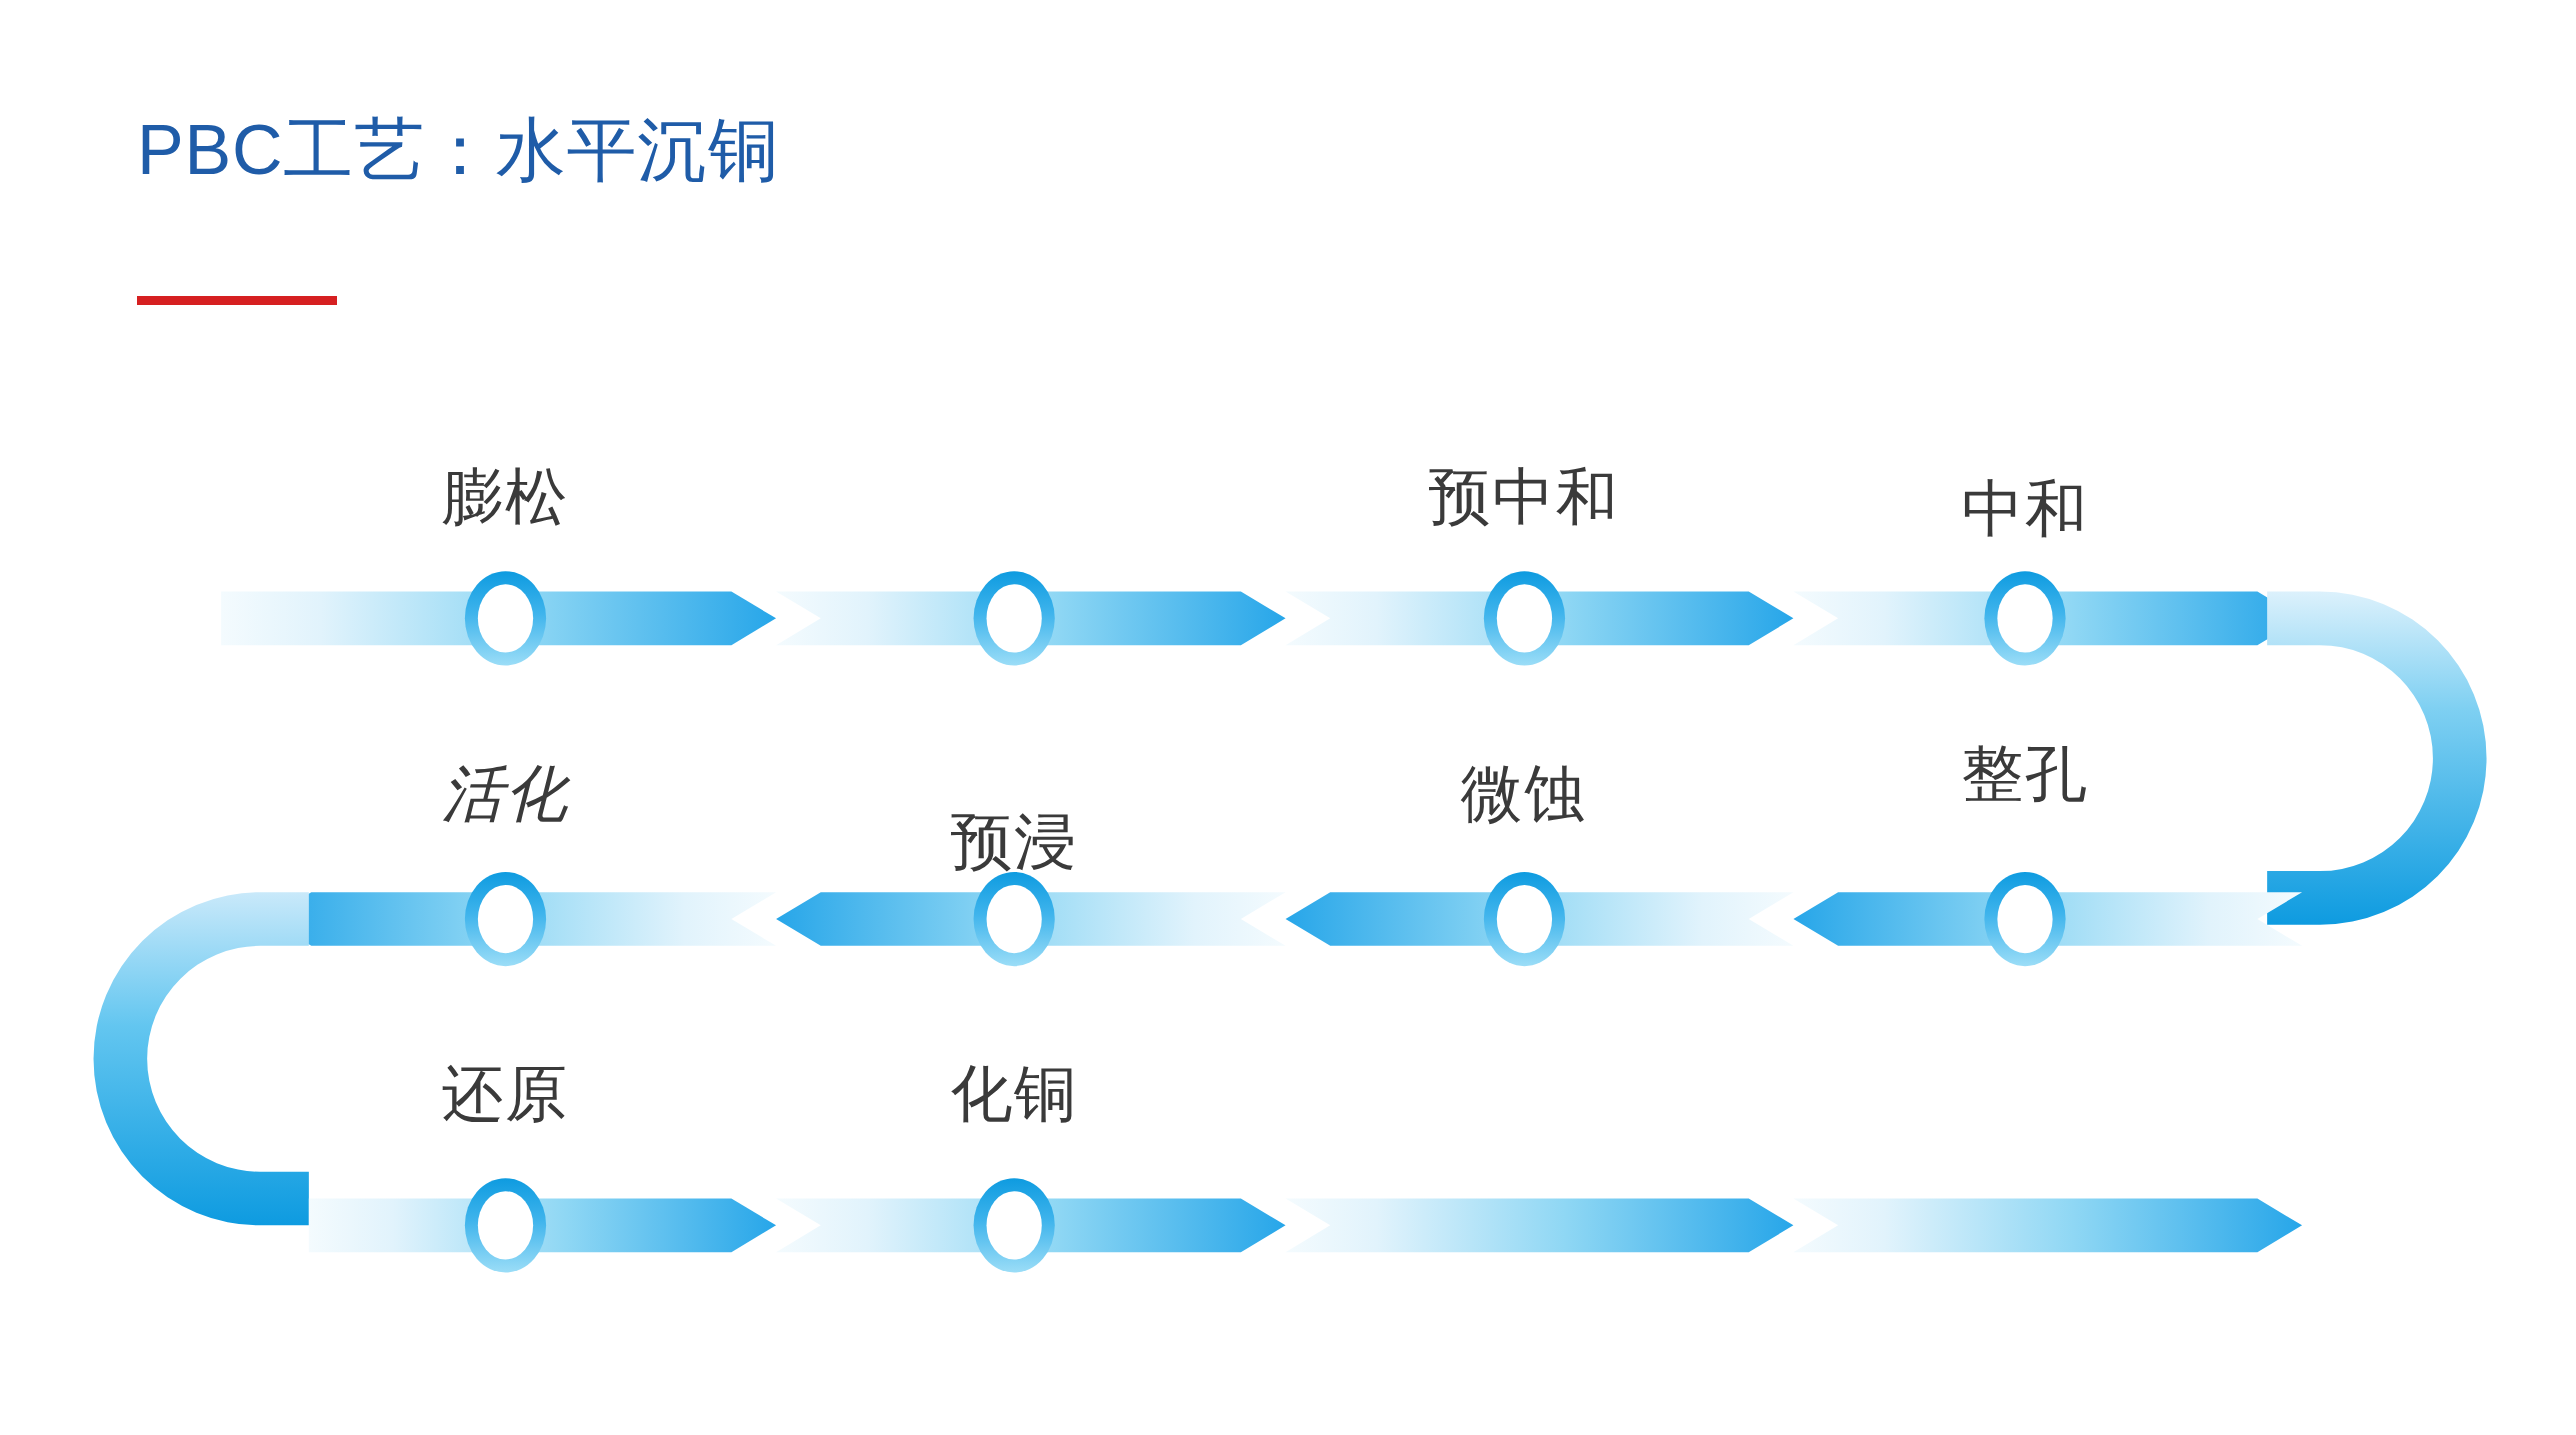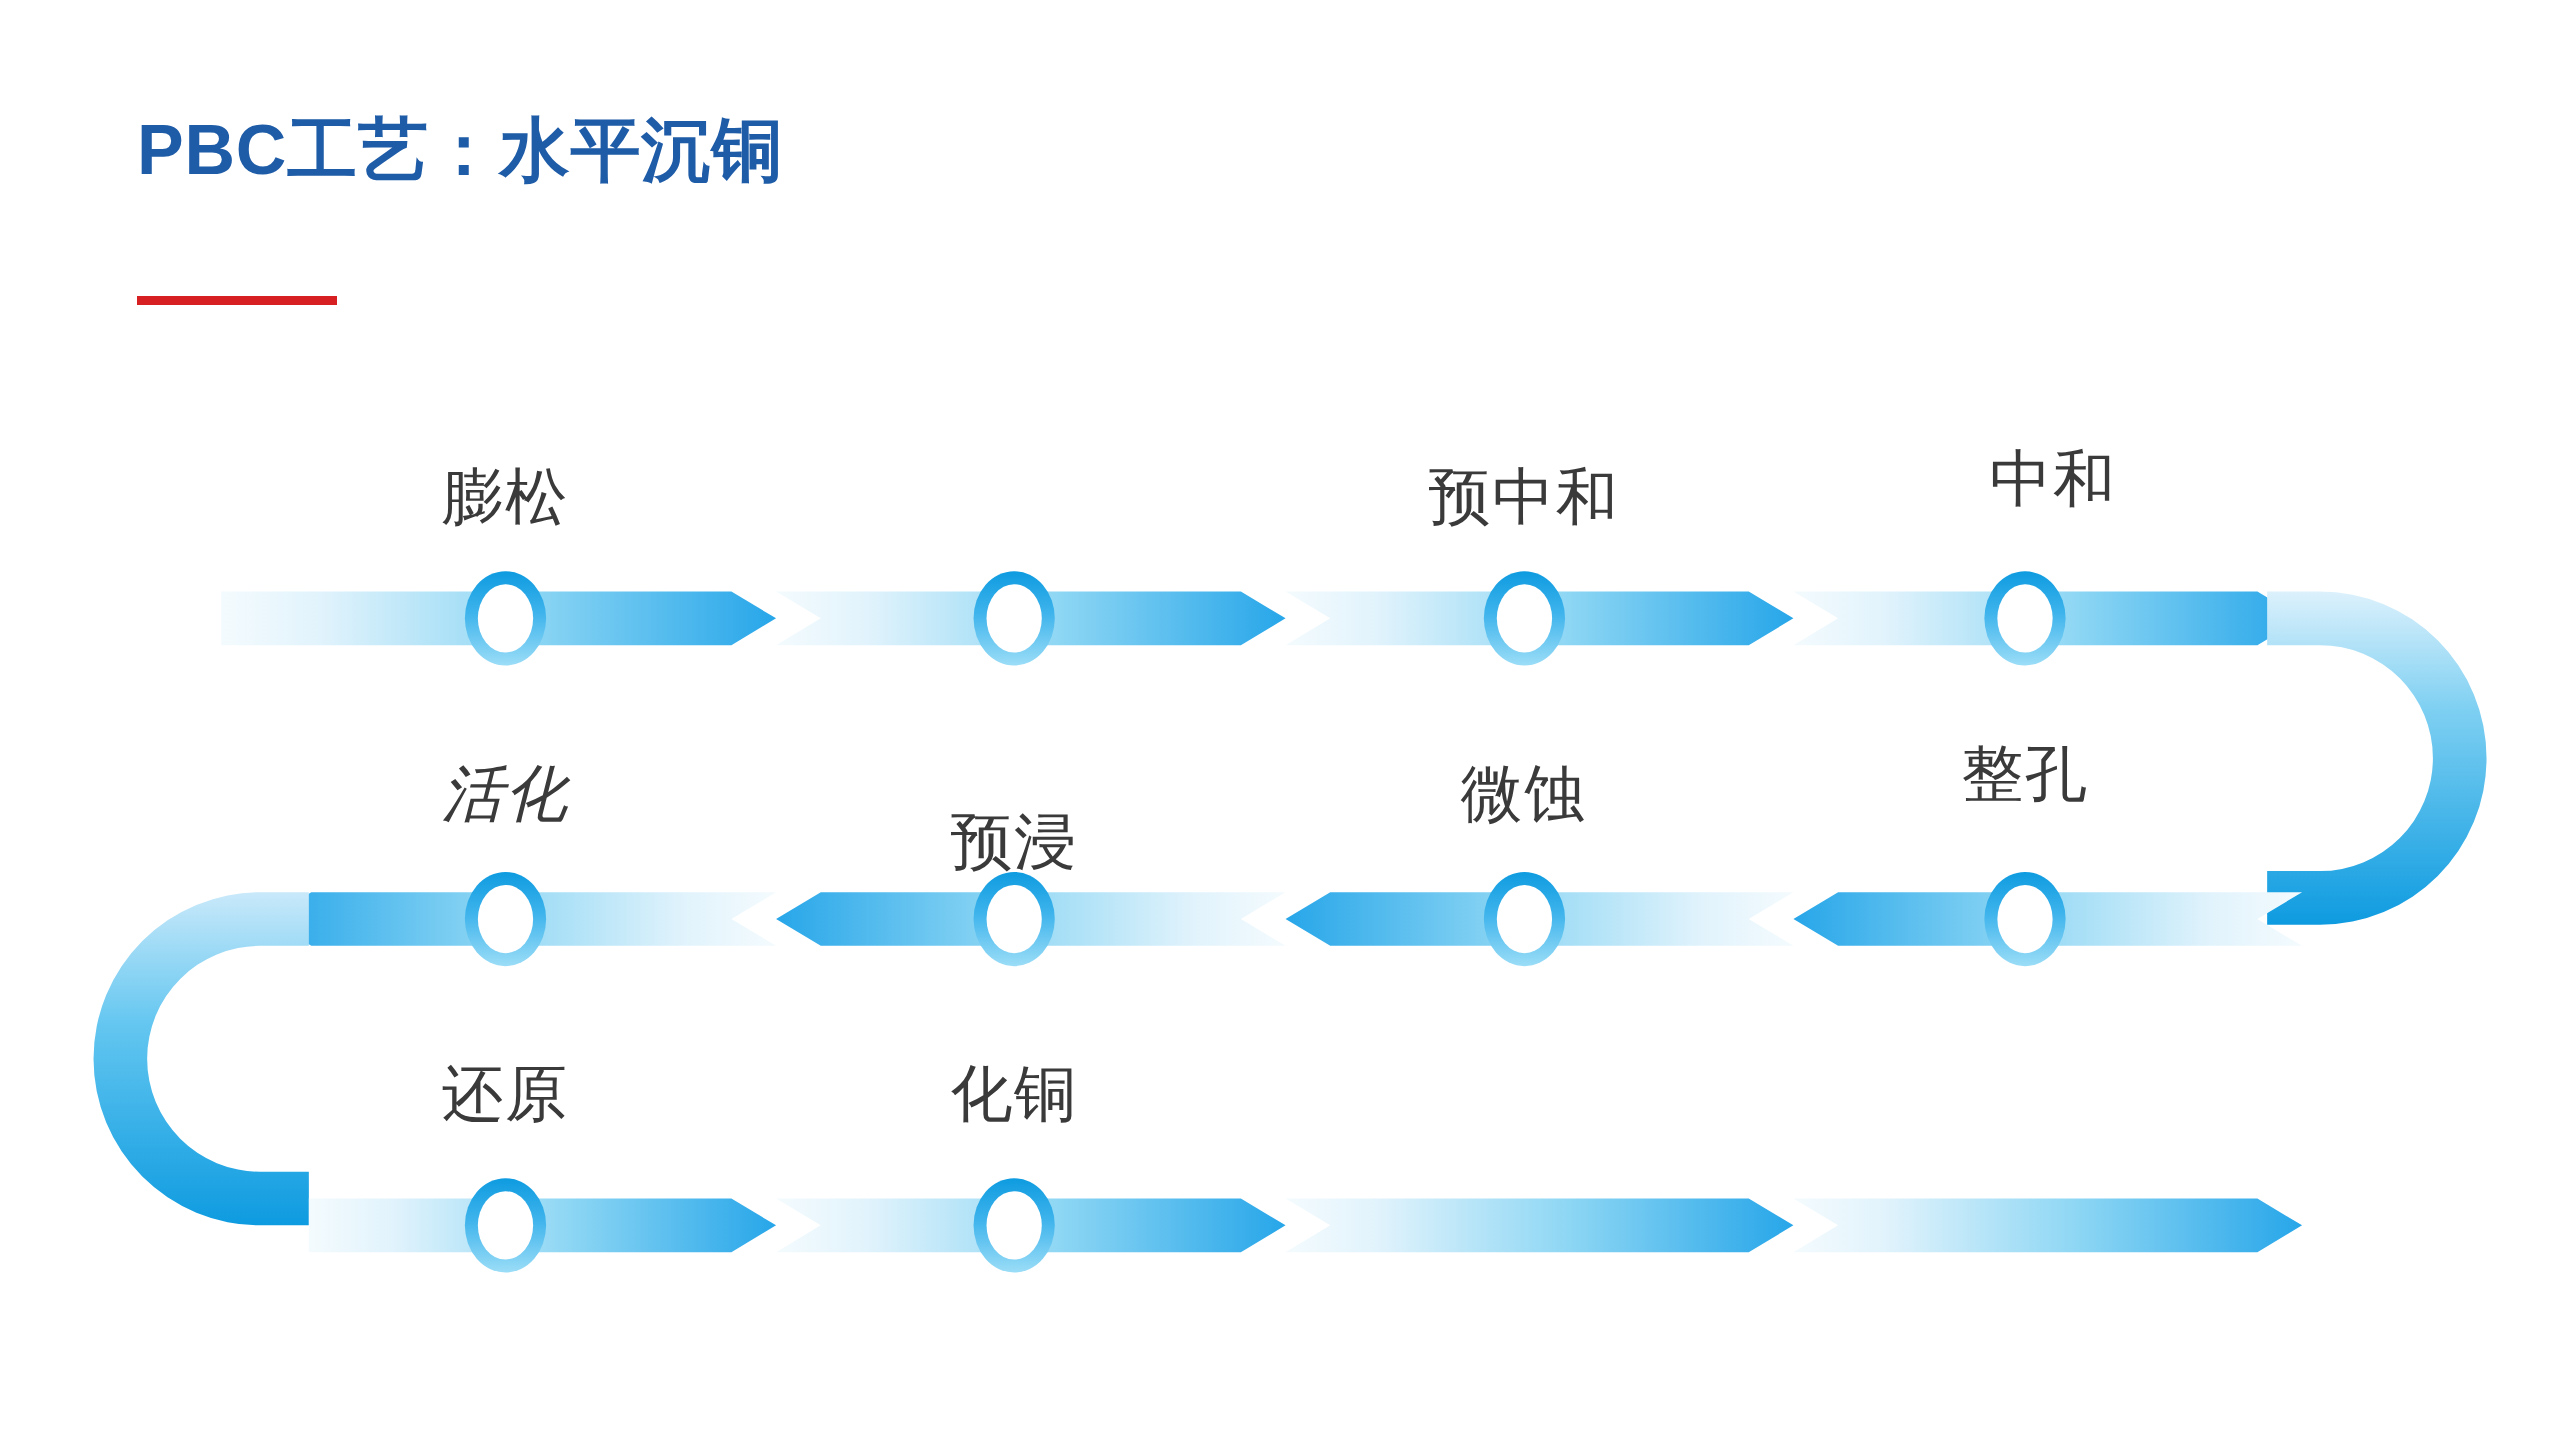--- a/index.html
+++ b/index.html
@@ -17,21 +17,21 @@
 
   
   #title-block {
     position: absolute;
     left: 137px;
     top: 114px;
     width: 1300px;
   }
   #page-title {
     font-size: 70px;
-    font-weight: bold;
+    font-weight: normal;
     color: #1F5CA8;
     letter-spacing: 0.8px;
     line-height: 1.05;
     white-space: nowrap;
   }
   #title-underline {
     position: absolute;
     left: 0px;
     top: 182px;
     width: 200px;
@@ -179,21 +179,21 @@
 
       <ellipse cx="622" cy="1508" rx="50" ry="58" fill="url(#gradRing)"></ellipse>
       <ellipse cx="622" cy="1508" rx="34" ry="42" fill="#FFFFFF"></ellipse>
       <ellipse cx="1248" cy="1508" rx="50" ry="58" fill="url(#gradRing)"></ellipse>
       <ellipse cx="1248" cy="1508" rx="34" ry="42" fill="#FFFFFF"></ellipse>
     </g>
   </svg>
 
   <div class="step-label" style="left:505px;  top:455px;">膨松</div>
   <div class="step-label" style="left:1524px; top:455px;font-family:Liberation Serif, serif;">预中和</div>
-  <div class="step-label" style="left:2025px; top:437px;margin-left:28px;">中和</div>
+  <div class="step-label" style="left:2025px; top:467px;">中和</div>
 
   <div class="step-label" style="left:2025px; top:732px;">整孔</div>
   <div class="step-label" style="left:1524px; top:752px;">微蚀</div>
   <div class="step-label" style="left:1014px; top:752px;margin-top:48px;">预浸</div>
   <div class="step-label" style="left:505px;  top:752px;font-style:italic;">活化</div>
 
   <div class="step-label" style="left:505px;  top:1052px;">还原</div>
   <div class="step-label" style="left:1014px; top:1052px;text-align:right;">化铜</div>
 </div>
 

